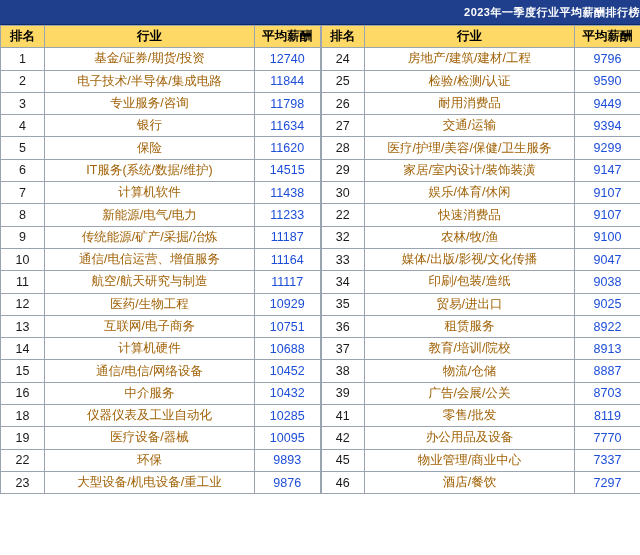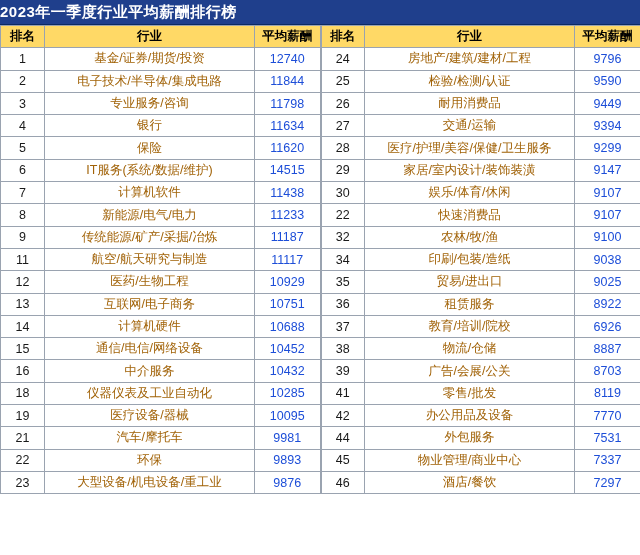--- a/index.html
+++ b/index.html
@@ -17,22 +17,22 @@
     width: 640px;
     height: 555px;
     box-sizing: border-box;
     background: #ffffff;
     display: flex;
     flex-direction: column;
   }
   .title-bar {
     background: #1f3f8c;
     color: #ffffff;
-    text-align: left;
-    font-size: 15px;
+    text-align: right;
+    font-size: 11px;
     font-weight: bold;
     line-height: 24px;
     height: 24px;
     letter-spacing: 0.5px;
     border-bottom: 1px solid #0d2a63;
   }
   table.grid {
     border-collapse: collapse;
     width: 640px;
     table-layout: fixed;
@@ -171,20 +171,28 @@
         </tr>
         <tr>
           <td class="rank">9</td>
           <td class="industry">传统能源/矿产/采掘/冶炼</td>
           <td class="pay">11187</td>
           <td class="rank sep">32</td>
           <td class="industry">农林/牧/渔</td>
           <td class="pay">9100</td>
         </tr>
         <tr>
+          <td class="rank">10</td>
+          <td class="industry">通信/电信运营、增值服务</td>
+          <td class="pay">11164</td>
+          <td class="rank sep">33</td>
+          <td class="industry">媒体/出版/影视/文化传播</td>
+          <td class="pay">9047</td>
+        </tr>
+        <tr>
           <td class="rank">11</td>
           <td class="industry">航空/航天研究与制造</td>
           <td class="pay">11117</td>
           <td class="rank sep">34</td>
           <td class="industry">印刷/包装/造纸</td>
           <td class="pay">9038</td>
         </tr>
         <tr>
           <td class="rank">12</td>
           <td class="industry">医药/生物工程</td>
@@ -200,21 +208,21 @@
           <td class="rank sep">36</td>
           <td class="industry">租赁服务</td>
           <td class="pay">8922</td>
         </tr>
         <tr>
           <td class="rank">14</td>
           <td class="industry">计算机硬件</td>
           <td class="pay">10688</td>
           <td class="rank sep">37</td>
           <td class="industry">教育/培训/院校</td>
-          <td class="pay">6926</td>
+          <td class="pay">8913</td>
         </tr>
         <tr>
           <td class="rank">15</td>
           <td class="industry">通信/电信/网络设备</td>
           <td class="pay">10452</td>
           <td class="rank sep">38</td>
           <td class="industry">物流/仓储</td>
           <td class="pay">8887</td>
         </tr>
         <tr>
@@ -235,28 +243,20 @@
         </tr>
         <tr>
           <td class="rank">19</td>
           <td class="industry">医疗设备/器械</td>
           <td class="pay">10095</td>
           <td class="rank sep">42</td>
           <td class="industry">办公用品及设备</td>
           <td class="pay">7770</td>
         </tr>
         <tr>
-          <td class="rank">21</td>
-          <td class="industry">汽车/摩托车</td>
-          <td class="pay">9981</td>
-          <td class="rank sep">44</td>
-          <td class="industry">外包服务</td>
-          <td class="pay">7531</td>
-        </tr>
-        <tr>
           <td class="rank">22</td>
           <td class="industry">环保</td>
           <td class="pay">9893</td>
           <td class="rank sep">45</td>
           <td class="industry">物业管理/商业中心</td>
           <td class="pay">7337</td>
         </tr>
         <tr>
           <td class="rank">23</td>
           <td class="industry">大型设备/机电设备/重工业</td>

